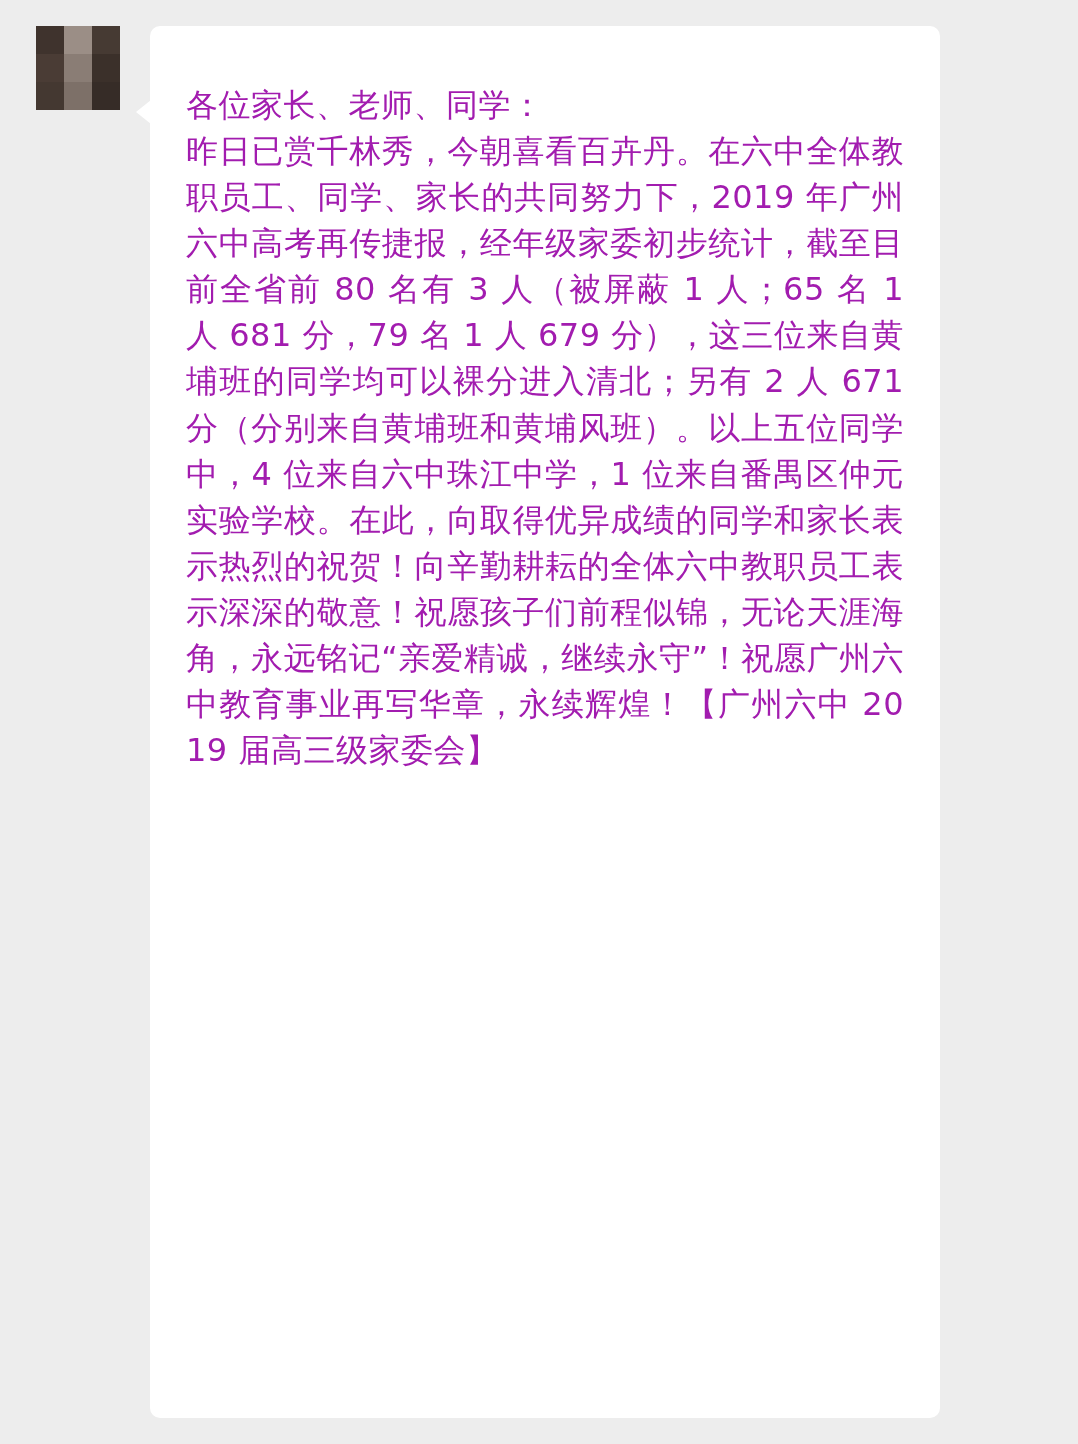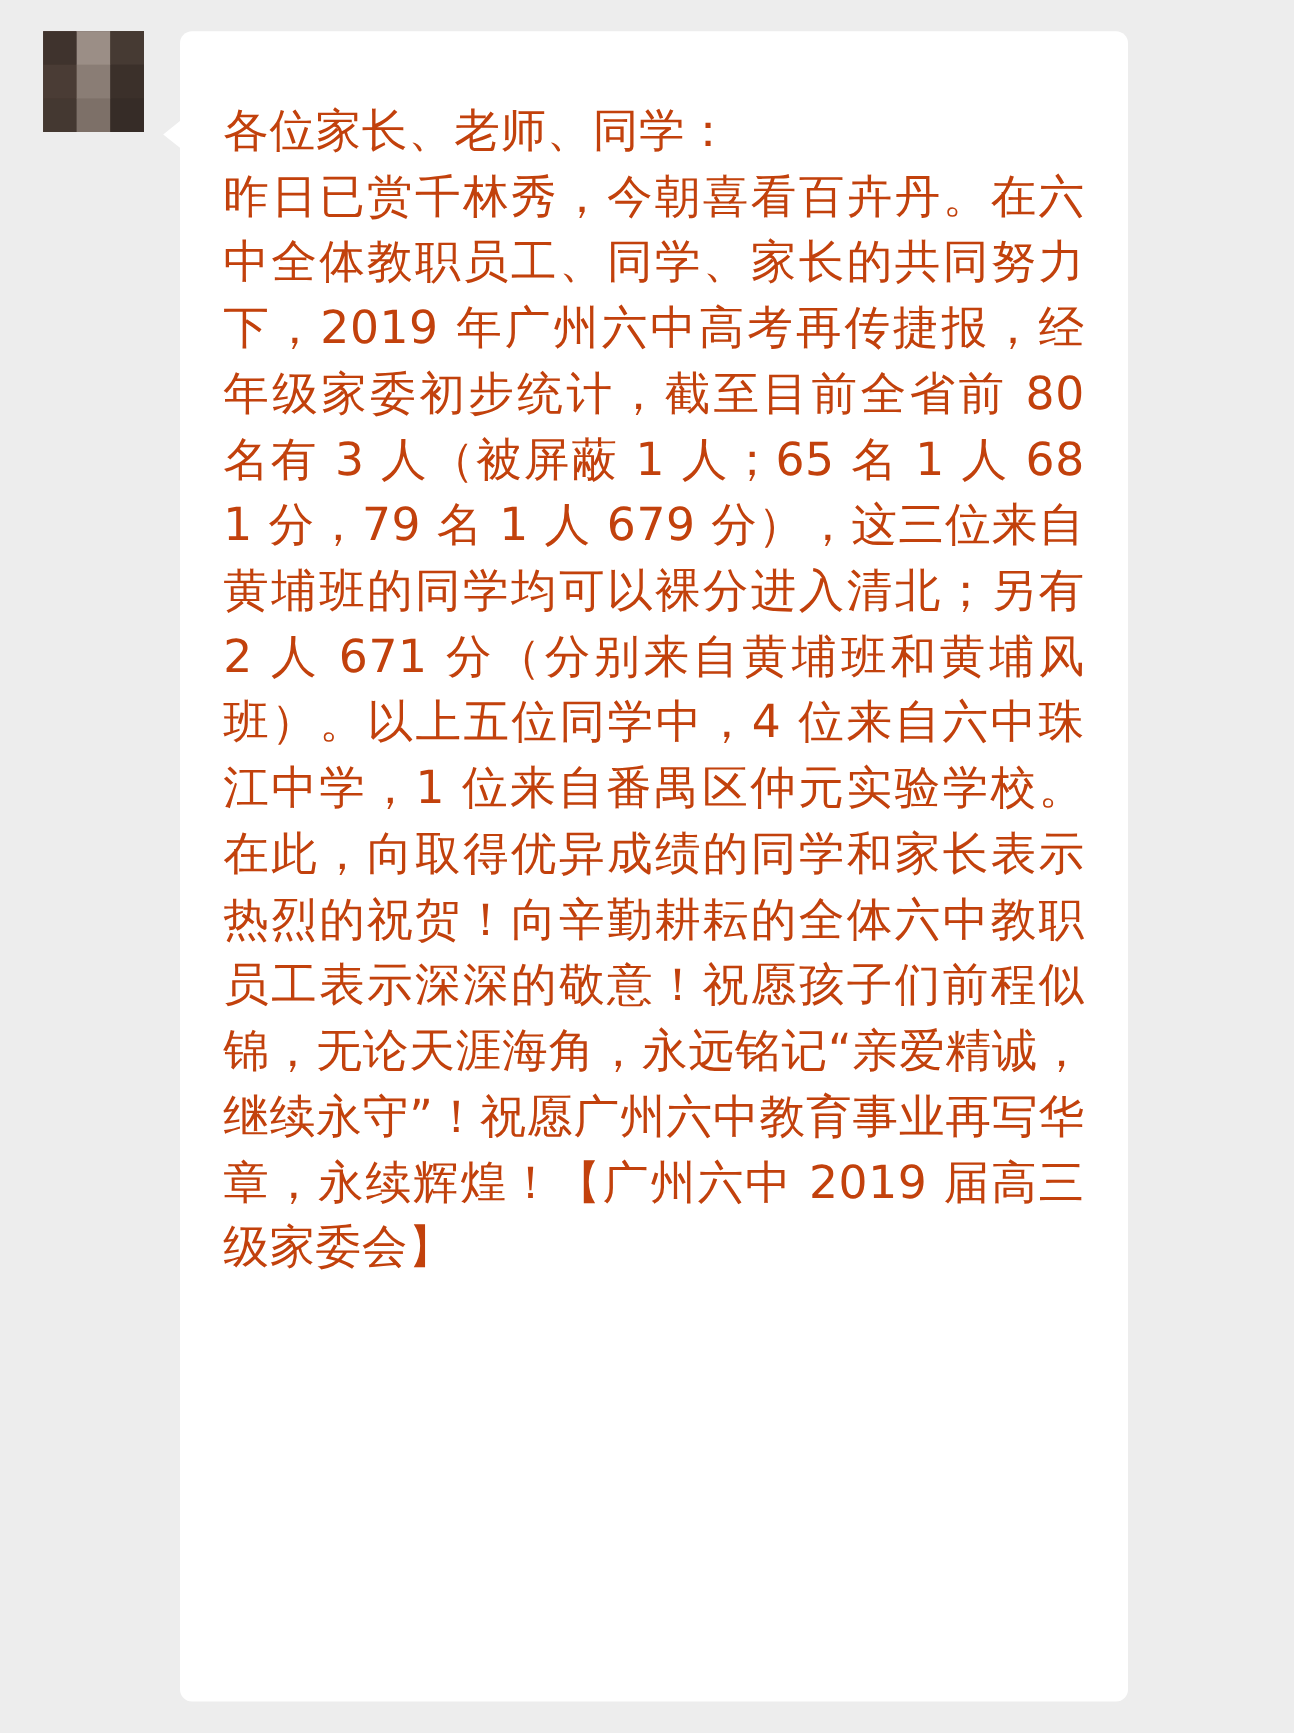--- a/index.html
+++ b/index.html
@@ -59,22 +59,22 @@
     top: 74px;
     width: 0;
     height: 0;
     border-top: 12px solid transparent;
     border-bottom: 12px solid transparent;
     border-right: 15px solid #ffffff;
   }
 
   .msg-text {
     margin: 0;
-    color: #c2410c;
-    font-size: 38px;
+    color: #a21caf;
+    font-size: 32px;
     line-height: 1.44;
     letter-spacing: 0.5px;
     text-align: justify;
     white-space: pre-wrap;
     word-break: break-all;
     font-family: "DejaVu Sans", "Liberation Sans", sans-serif;
   }
 </style>
 </head>
 <body>

